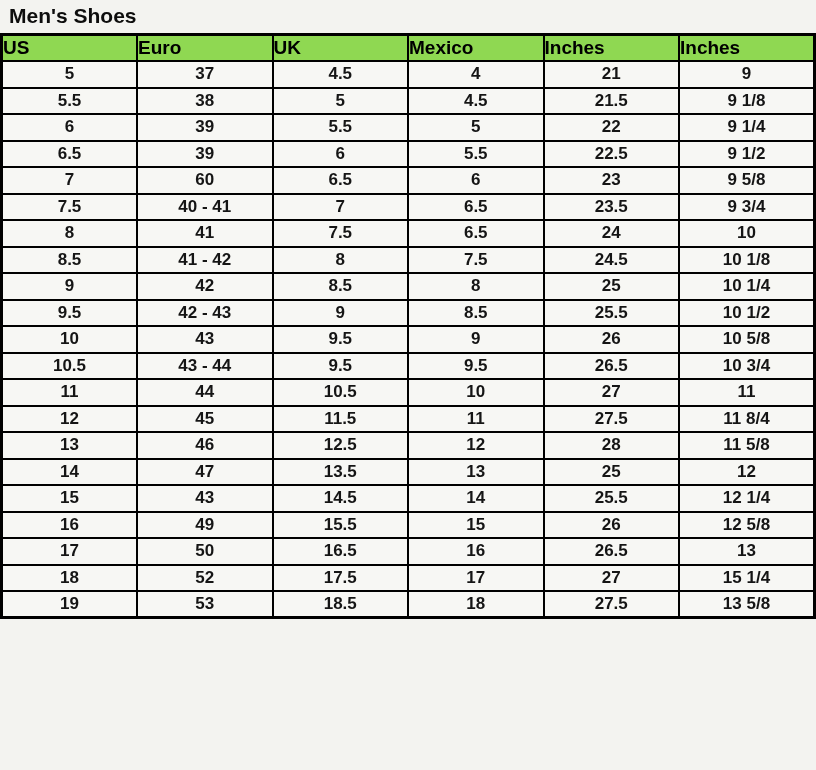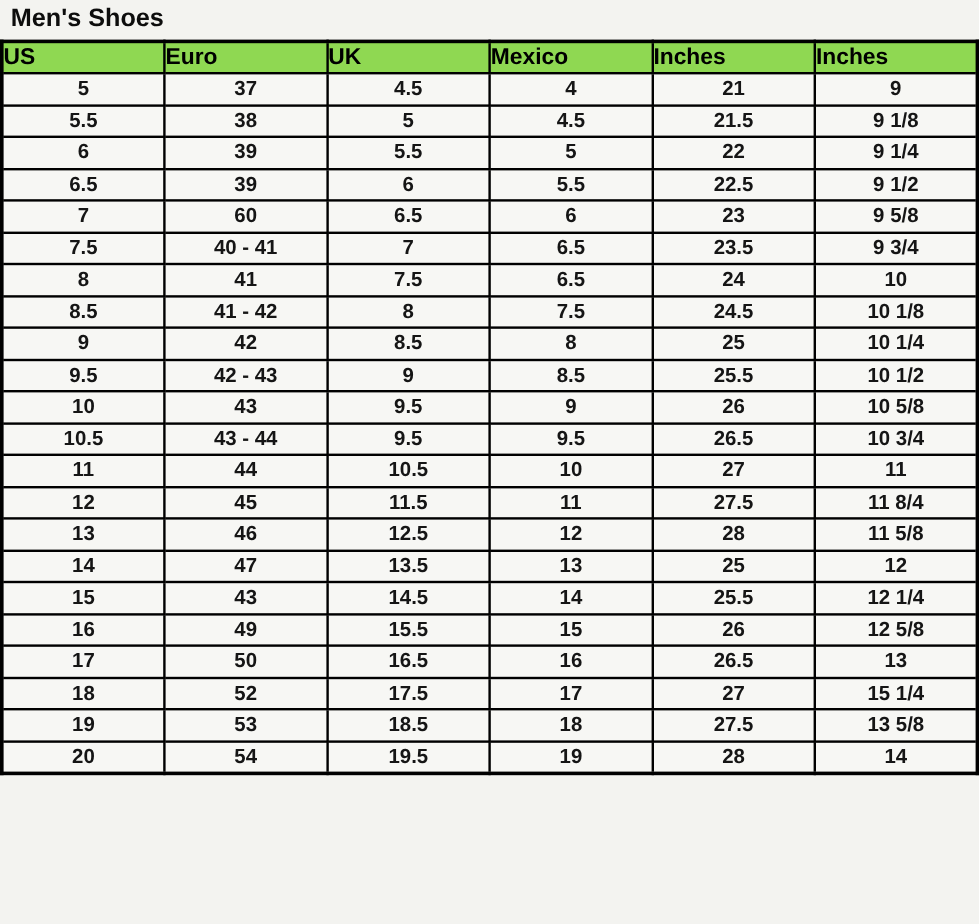--- a/index.html
+++ b/index.html
@@ -233,23 +233,15 @@
           <td>15 1/4</td>
         </tr>
         <tr>
           <td>19</td>
           <td>53</td>
           <td>18.5</td>
           <td>18</td>
           <td>27.5</td>
           <td>13 5/8</td>
         </tr>
-        <tr>
-          <td>20</td>
-          <td>54</td>
-          <td>19.5</td>
-          <td>19</td>
-          <td>28</td>
-          <td>14</td>
-        </tr>
       </tbody>
   </table>
 </div>
 
 </body></html>

